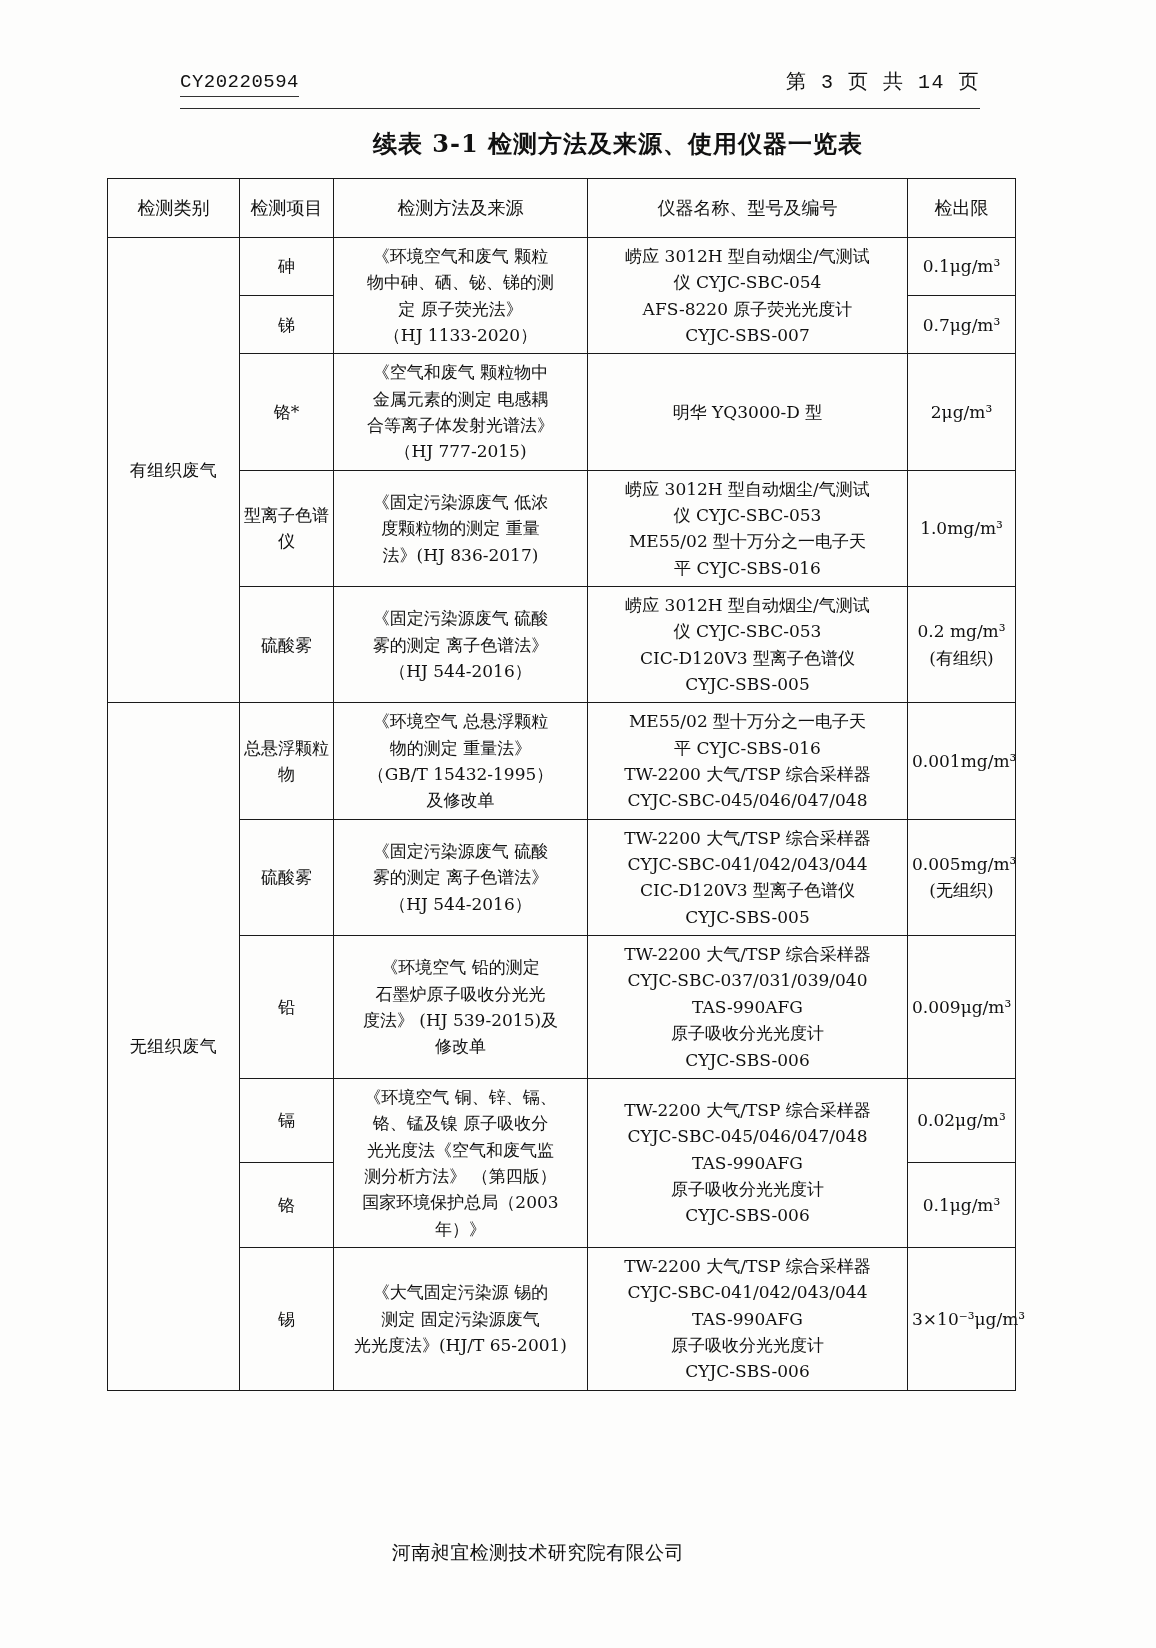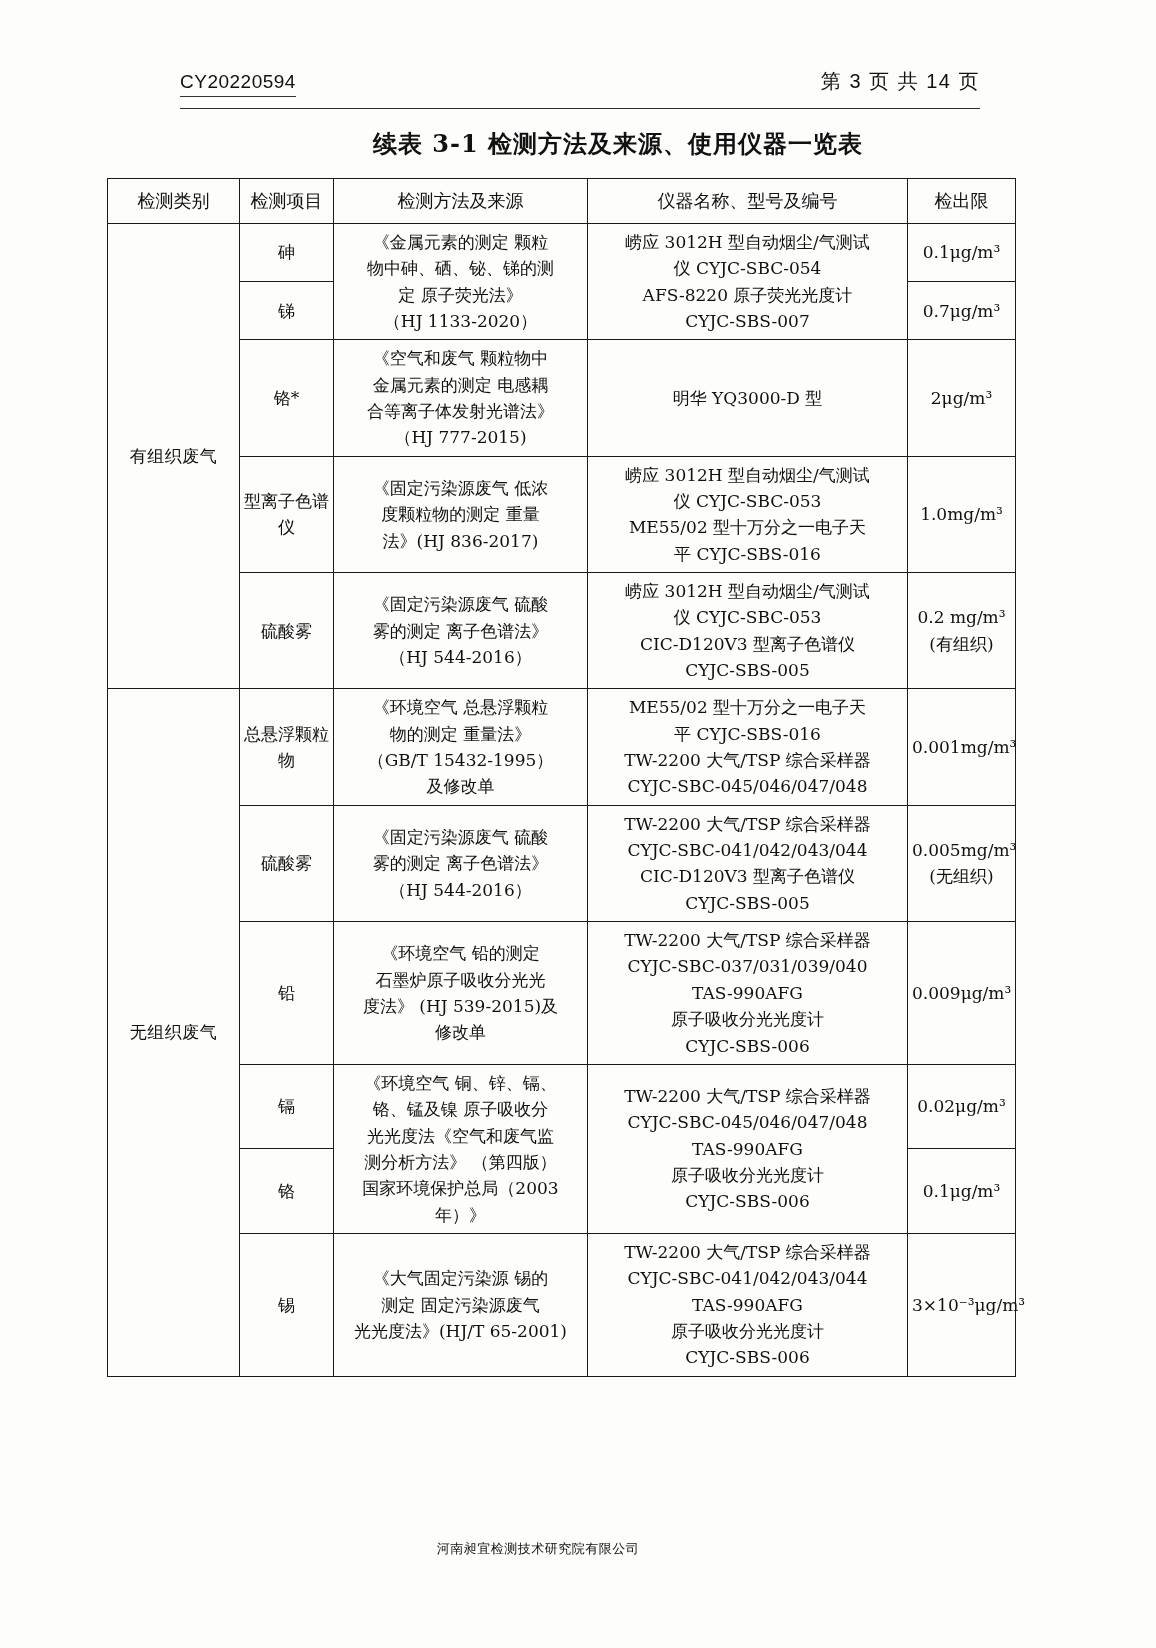--- a/index.html
+++ b/index.html
@@ -24,21 +24,21 @@
   }
   
   .header {
     position: absolute;
     left: 180px;
     top: 68px;
     width: 800px;
     display: flex;
     justify-content: space-between;
     align-items: flex-end;
-    font-family: Liberation Sans, sans-serif;
+    font-family: Liberation Mono, monospace;
   }
   .doc-code {
     font-size: 19px;
     letter-spacing: 0.5px;
     border-bottom: 1px solid #333;
     padding-bottom: 2px;
     line-height: 1.2;
   }
   .page-no {
     font-size: 20px;
@@ -83,21 +83,21 @@
     border: 1px solid #1a1a1a;
     text-align: center;
     vertical-align: middle;
     font-size: 17px;
     line-height: 1.55;
     padding: 5px 4px;
     font-weight: normal;
   }
   table.main th {
     font-size: 18px;
-    padding: 8px 4px;
+    padding: 15px 4px;
   }
   .col-cat { width: 132px; }
   .col-item { width: 94px; }
   .col-method { width: 254px; }
   .col-instr { width: 320px; }
   .col-limit { width: 108px; }
 
   .cat-cell {
     font-size: 18px;
     letter-spacing: 0.5px;
@@ -118,21 +118,21 @@
   }
   .line { display: block; }
   
   .footer {
     position: absolute;
     left: 0;
     top: 1540px;
     width: 1156px;
     text-align: center;
     font-family: "DejaVu Serif", "Liberation Serif", serif;
-    font-size: 13px;
+    font-size: 19px;
     letter-spacing: 0.5px;
     padding-right: 80px;
     box-sizing: border-box;
   }
 </style>
 </head>
 <body>
 
 <div class="page">
 
@@ -160,21 +160,21 @@
           <th>检测方法及来源</th>
           <th>仪器名称、型号及编号</th>
           <th>检出限</th>
         </tr>
       </thead>
       <tbody id="table-body">
           <tr>
             <td class="cat-cell" rowspan="5">有组织废气</td>
             <td>砷</td>
             <td class="method-cell" rowspan="2">
-              <span class="line">《金属元素的测定 颗粒</span>
+              <span class="line">《环境空气和废气 颗粒</span>
               <span class="line">物中砷、硒、铋、锑的测</span>
               <span class="line">定 原子荧光法》</span>
               <span class="line">（HJ 1133-2020）</span>
             </td>
             <td class="instr-cell" rowspan="2">
               <span class="line">崂应 3012H 型自动烟尘/气测试</span>
               <span class="line">仪 CYJC-SBC-054</span>
               <span class="line">AFS-8220 原子荧光光度计</span>
               <span class="line">CYJC-SBS-007</span>
             </td>

